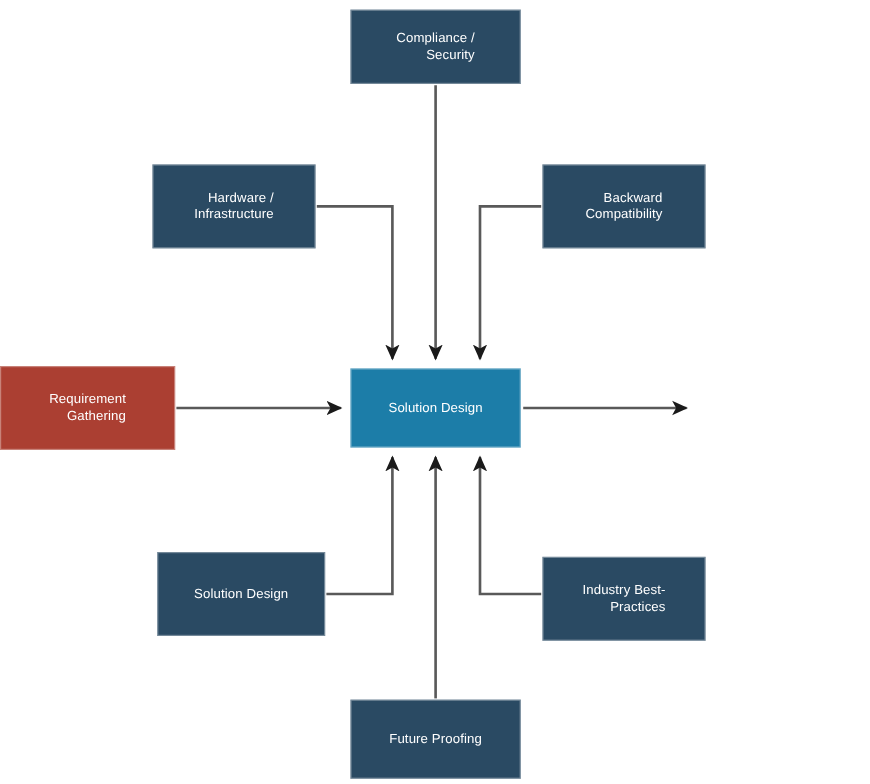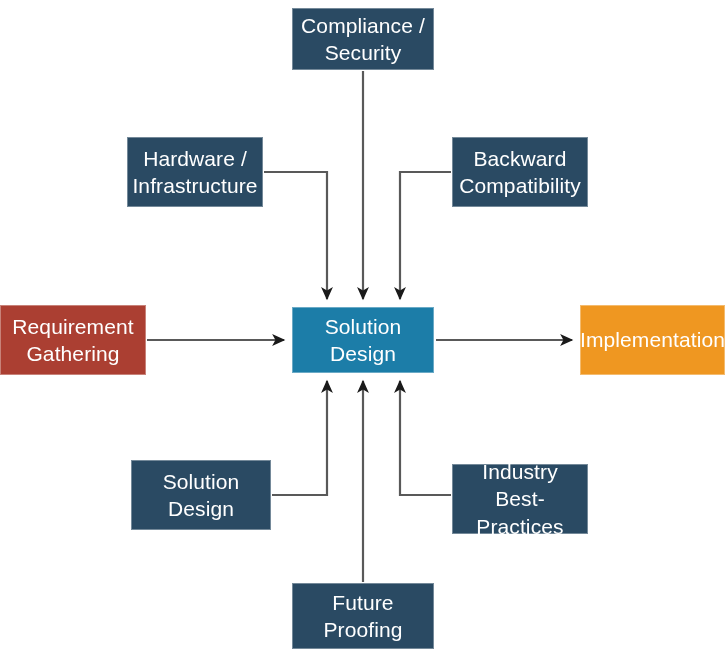--- a/index.html
+++ b/index.html
@@ -25,23 +25,23 @@
     width: 725px;
     height: 653px;
     pointer-events: none;
   }
   .node {
     position: absolute;
     box-sizing: border-box;
     display: flex;
     align-items: center;
     justify-content: center;
-    text-align: center;
+    text-align: right;
     color: #ffffff;
-    font-size: 21px;
+    font-size: 11px;
     line-height: 1.30;
     letter-spacing: 0.1px;
     border: 1px solid rgba(255,255,255,0.35);
     padding: 2px 6px;
     white-space: pre-line;
     z-index: 2;
   }
   .node-label {
     display: block;
     white-space: pre-line;
@@ -124,23 +124,20 @@
 
   <div class="node n-red" id="node-requirement">
     <span class="node-label">Requirement
 Gathering</span>
   </div>
 
   <div class="node n-blue" id="node-solution">
     <span class="node-label">Solution Design</span>
   </div>
 
-  <div class="node n-orange" id="node-implement">
-    <span class="node-label">Implementation</span>
-  </div>
 
   <div class="node n-dark" id="node-soldesign2">
     <span class="node-label">Solution Design</span>
   </div>
 
   <div class="node n-dark" id="node-industry">
     <span class="node-label">Industry Best-
 Practices</span>
   </div>
 

